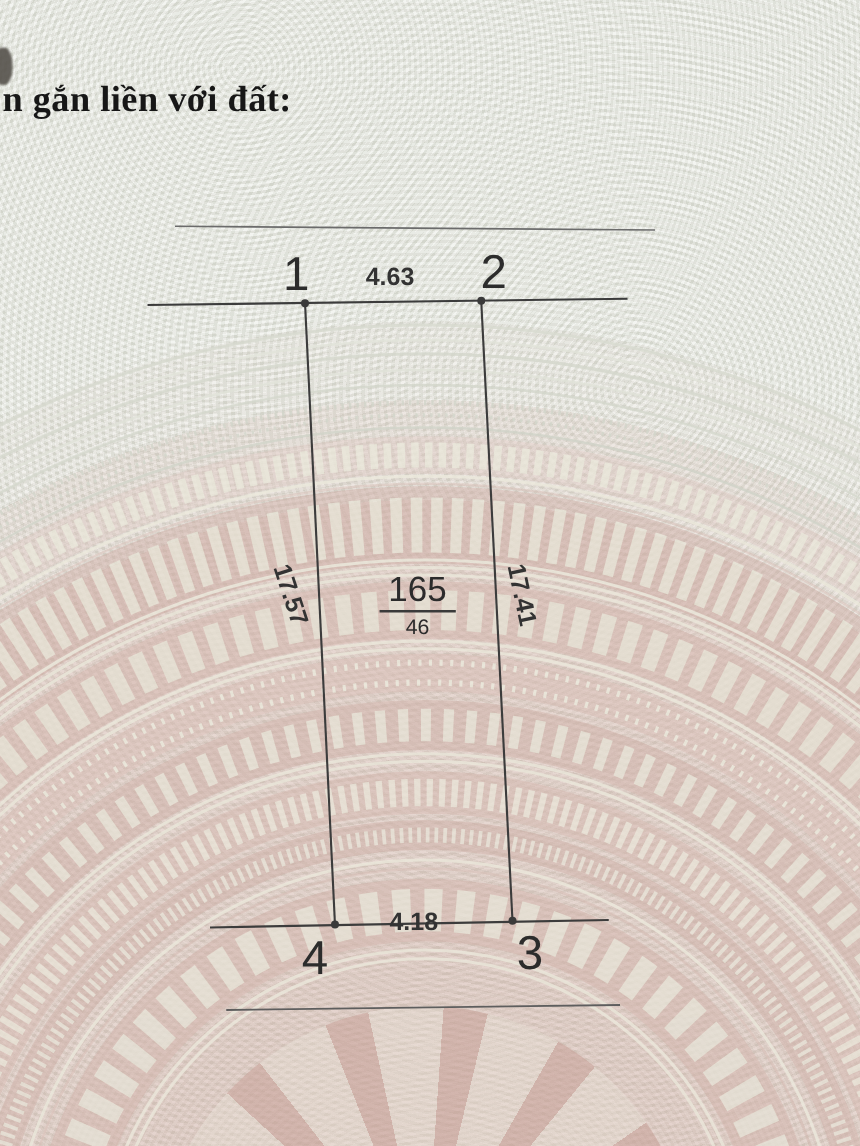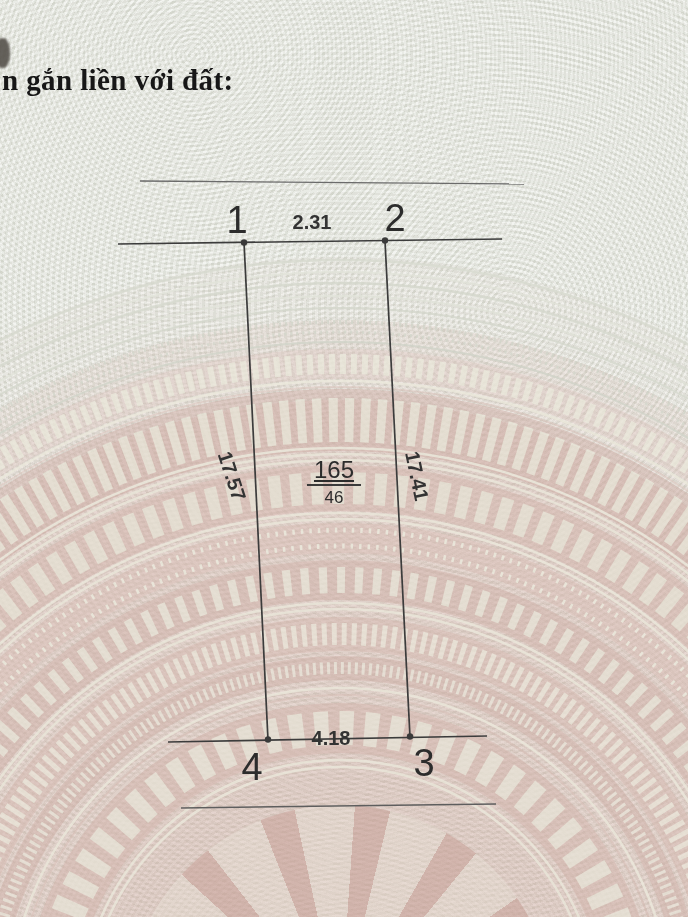--- a/index.html
+++ b/index.html
@@ -68,23 +68,22 @@
   .corner{font-size:38px;font-weight:400;transform:translateX(-50%);line-height:1;}
   .dim{font-size:20px;font-weight:600;color:#333;transform:translateX(-50%);line-height:1;}
   .dim-rot-left{transform:translate(-50%,-50%) rotate(72deg);transform-origin:center;}
   .dim-rot-right{transform:translate(-50%,-50%) rotate(78deg);transform-origin:center;}
 
   .fraction{
     position:absolute;left:334px;top:458px;transform:translateX(-50%);
     text-align:center;color:#2c2c2c;line-height:1;
   }
   .fraction .num{
-    font-size:24px;font-weight:500;padding:0 7px 2px 7px;
+    font-size:28px;font-weight:500;padding:0 7px 2px 7px;
     border-bottom:2.5px solid #3a3a3a;
-    text-decoration:underline;
   }
   .fraction .den{font-size:17px;font-weight:500;padding-top:3px;}
 </style>
 </head>
 <body>
 
 <div class="page">
 
   <div class="moire moire-a"></div>
   <div class="moire moire-b"></div>
@@ -160,21 +159,21 @@
     <circle cx="385" cy="240.5" r="3.2" fill="#3a3a3a"></circle>
     <circle cx="410" cy="736.5" r="3.2" fill="#3a3a3a"></circle>
     <circle cx="268" cy="739.5" r="3.2" fill="#3a3a3a"></circle>
   </svg>
 
   <div class="lbl corner" style="left:237px;top:201px;">1</div>
   <div class="lbl corner" style="left:395px;top:199px;">2</div>
   <div class="lbl corner" style="left:424px;top:744px;">3</div>
   <div class="lbl corner" style="left:252px;top:748px;">4</div>
 
-  <div class="lbl dim" style="left:312px;top:212px;">2.31</div>
+  <div class="lbl dim" style="left:312px;top:212px;">4.63</div>
   <div class="lbl dim dim-rot-left" style="left:232px;top:476px;">17.57</div>
   <div class="lbl dim dim-rot-right" style="left:417px;top:476px;">17.41</div>
   <div class="lbl dim" style="left:331px;top:728px;">4.18</div>
 
   <div class="fraction">
     <div class="num">165</div>
     <div class="den">46</div>
   </div>
 
 </div>

